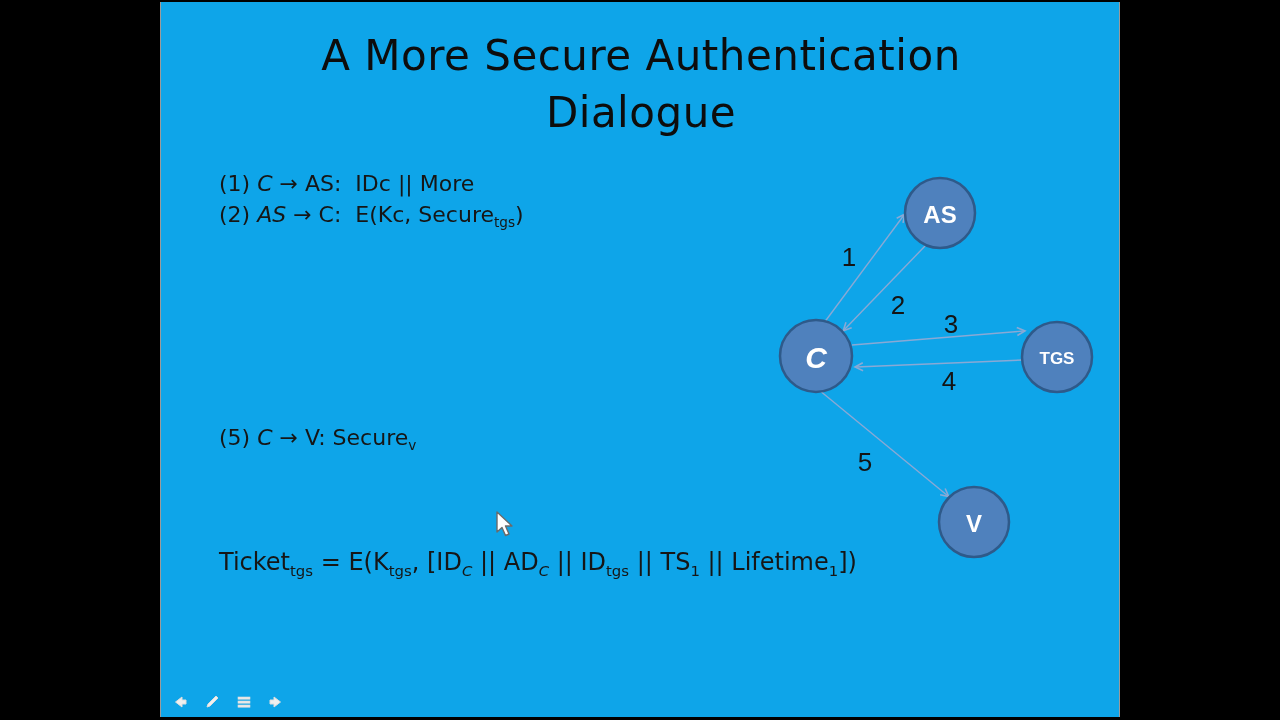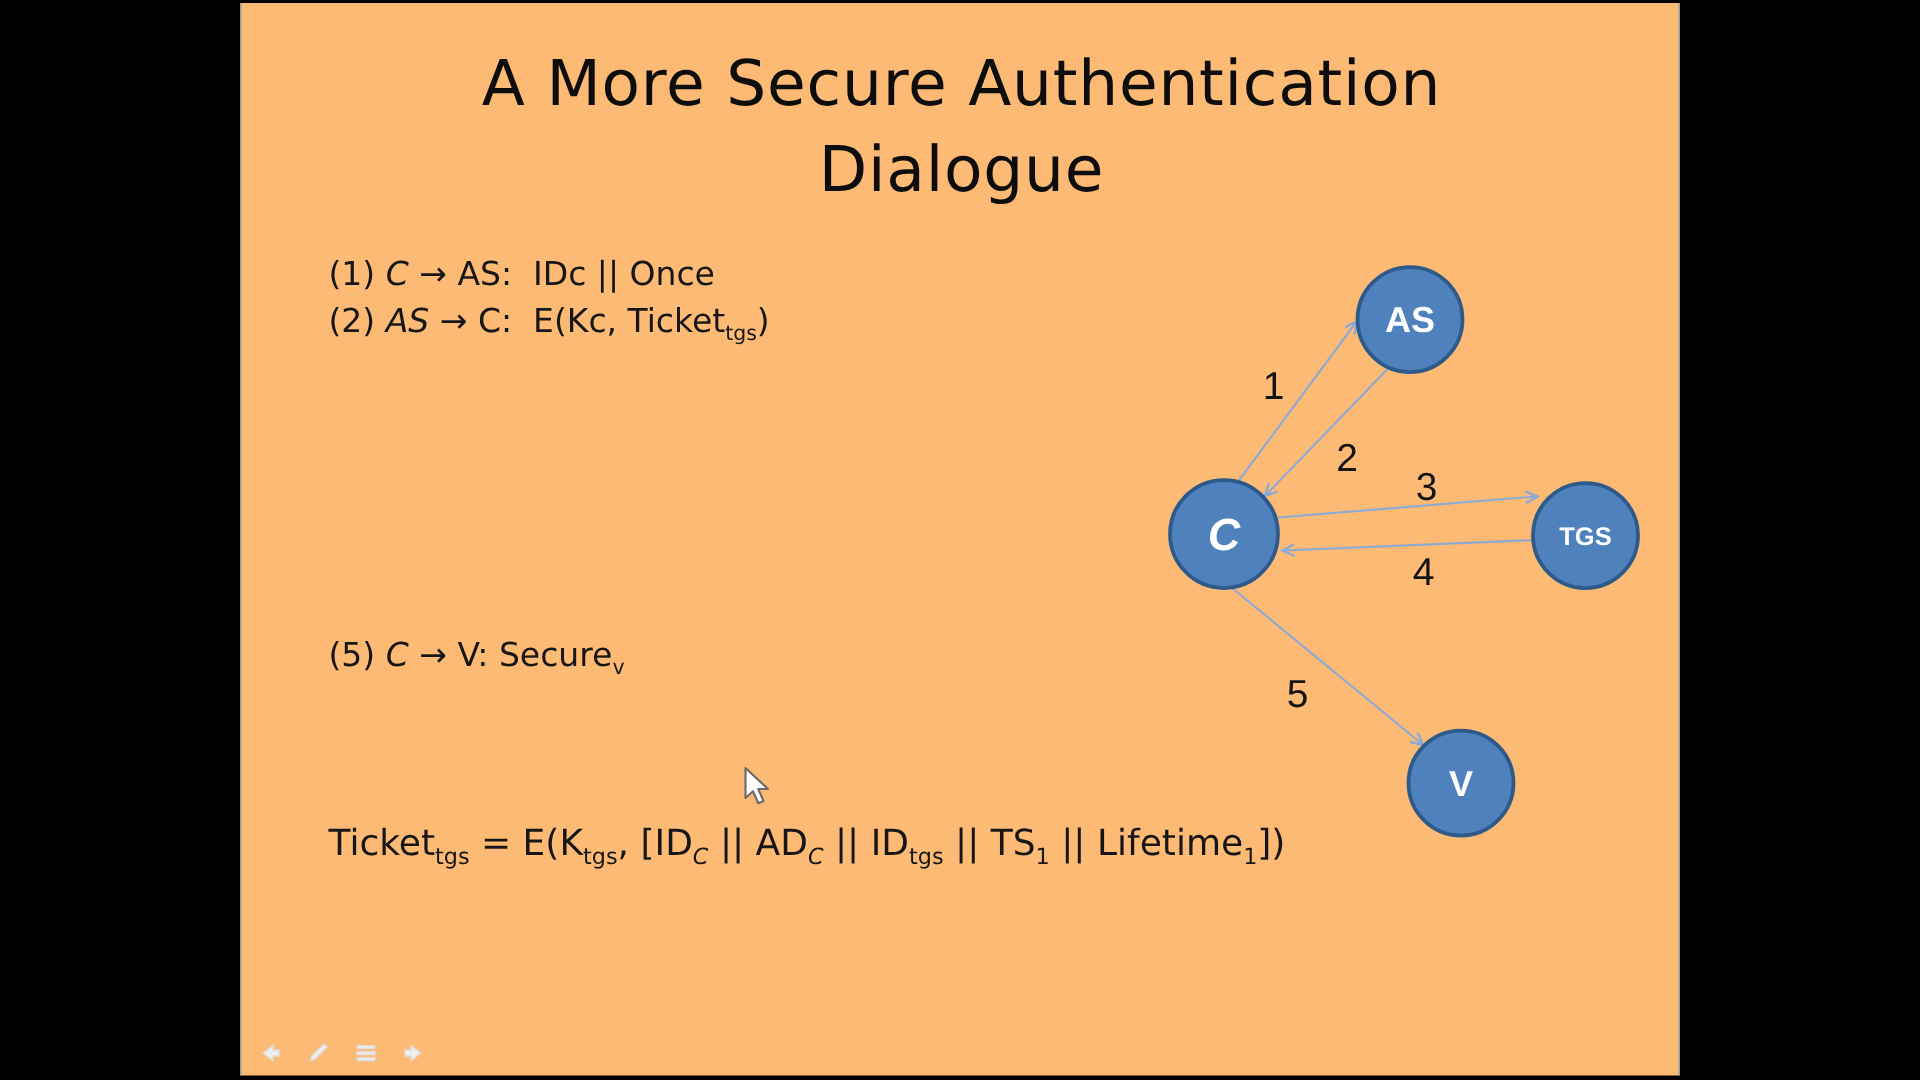--- a/index.html
+++ b/index.html
@@ -2,21 +2,21 @@
 <html><head>
 <meta charset="utf-8">
 <style>
   html,body{margin:0;padding:0;}
   body{
     width:1280px;height:720px;background:#000;position:relative;
     font-family:"DejaVu Sans", sans-serif;overflow:hidden;
   }
   .slide{
     position:absolute;left:160px;top:2px;width:958px;height:715px;
-    background:#fdba74;border-left:1px solid #9b9b9b;border-right:1px solid #9b9b9b;
+    background:#0ea5e9;border-left:1px solid #9b9b9b;border-right:1px solid #9b9b9b;
   }
   .title{
     position:absolute;left:70px;top:26px;width:820px;text-align:center;
     font-size:42px;line-height:1.35;color:#0d0d0d;letter-spacing:0.5px;
   }
   .block{
     position:absolute;left:58px;color:#161616;font-size:22px;line-height:31px;
   }
   .block-1{top:166px}
   .block-2{top:295px}
@@ -40,22 +40,22 @@
   .cursor{position:absolute;left:332px;top:508px;}
 </style>
 </head>
 <body>
 
 <div class="slide">
 
   <div class="title">A More Secure Authentication Dialogue</div>
 
   <div class="block block-1">
-    <div class="line"><span>(1) </span><span class="seg-i">C</span><span> → AS:  IDc || Once</span></div>
-    <div class="line"><span>(2) </span><span class="seg-i">AS</span><span> → C:  E(Kc, Ticket</span><sub>tgs</sub><span>)</span></div>
+    <div class="line"><span>(1) </span><span class="seg-i">C</span><span> → AS:  IDc || More</span></div>
+    <div class="line"><span>(2) </span><span class="seg-i">AS</span><span> → C:  E(Kc, Secure</span><sub>tgs</sub><span>)</span></div>
   </div>
 
 
   <div class="block block-3">
     <div class="line"><span>(5) </span><span class="seg-i">C</span><span> → V: Secure</span><sub>v</sub></div>
   </div>
 
   <div class="formulas">
     <div class="line"><span>Ticket</span><sub>tgs</sub><span> = E(K</span><sub>tgs</sub><span>, [ID</span><sub class="seg-i">C</sub><span> || AD</span><sub class="seg-i">C</sub><span> || ID</span><sub>tgs</sub><span> || TS</span><sub>1</sub><span> || Lifetime</span><sub>1</sub><span>])</span></div>
   </div>

